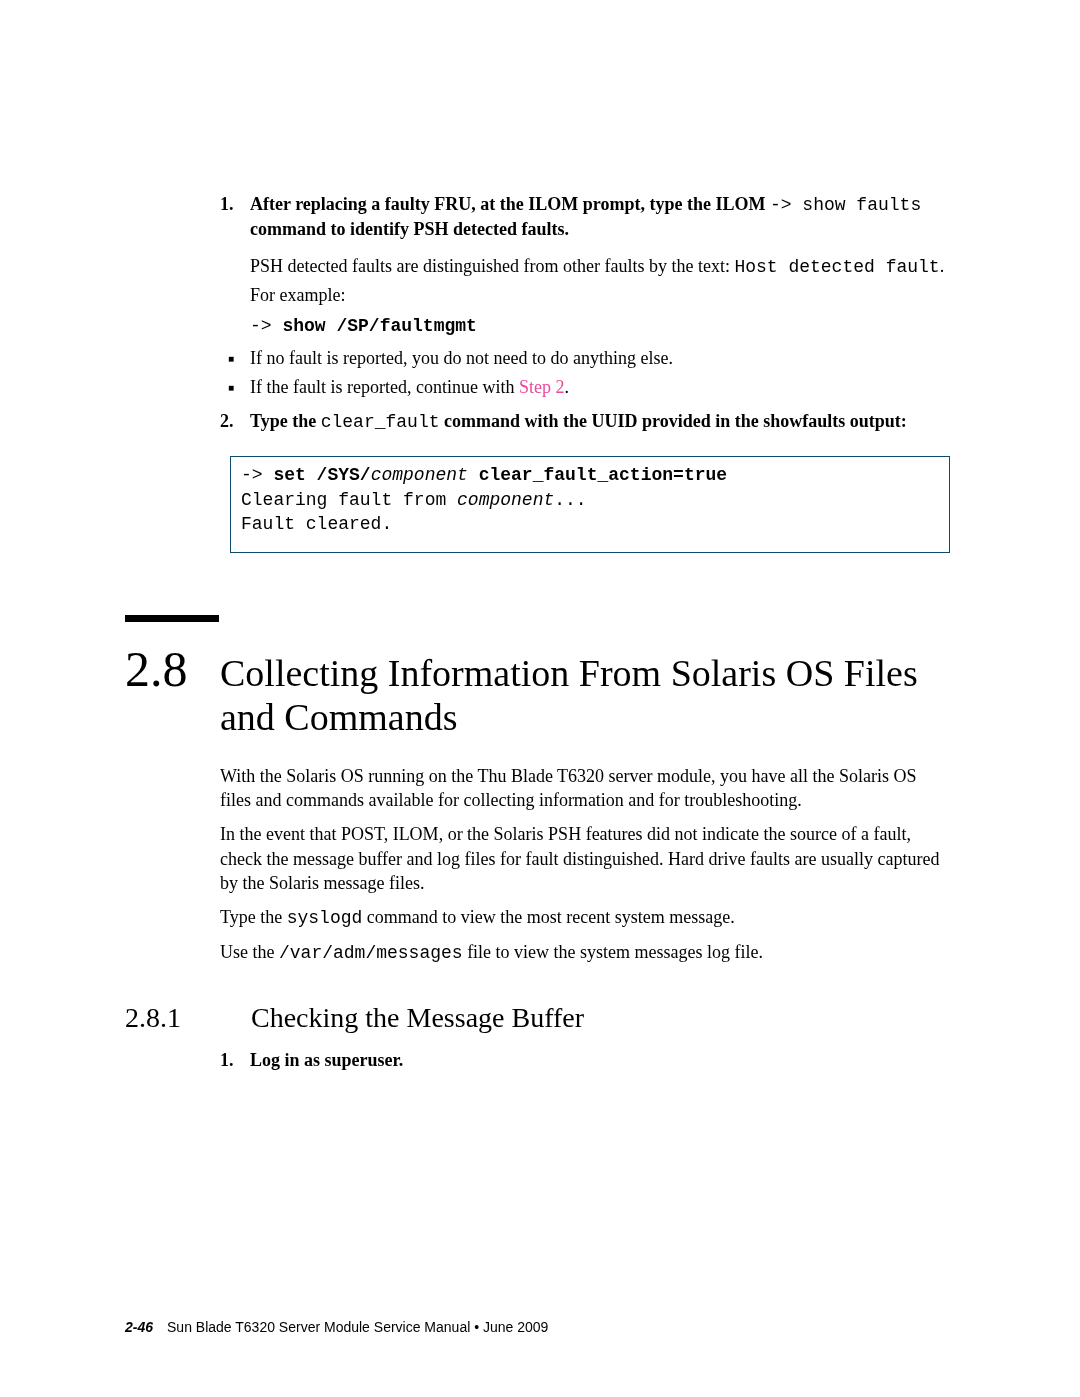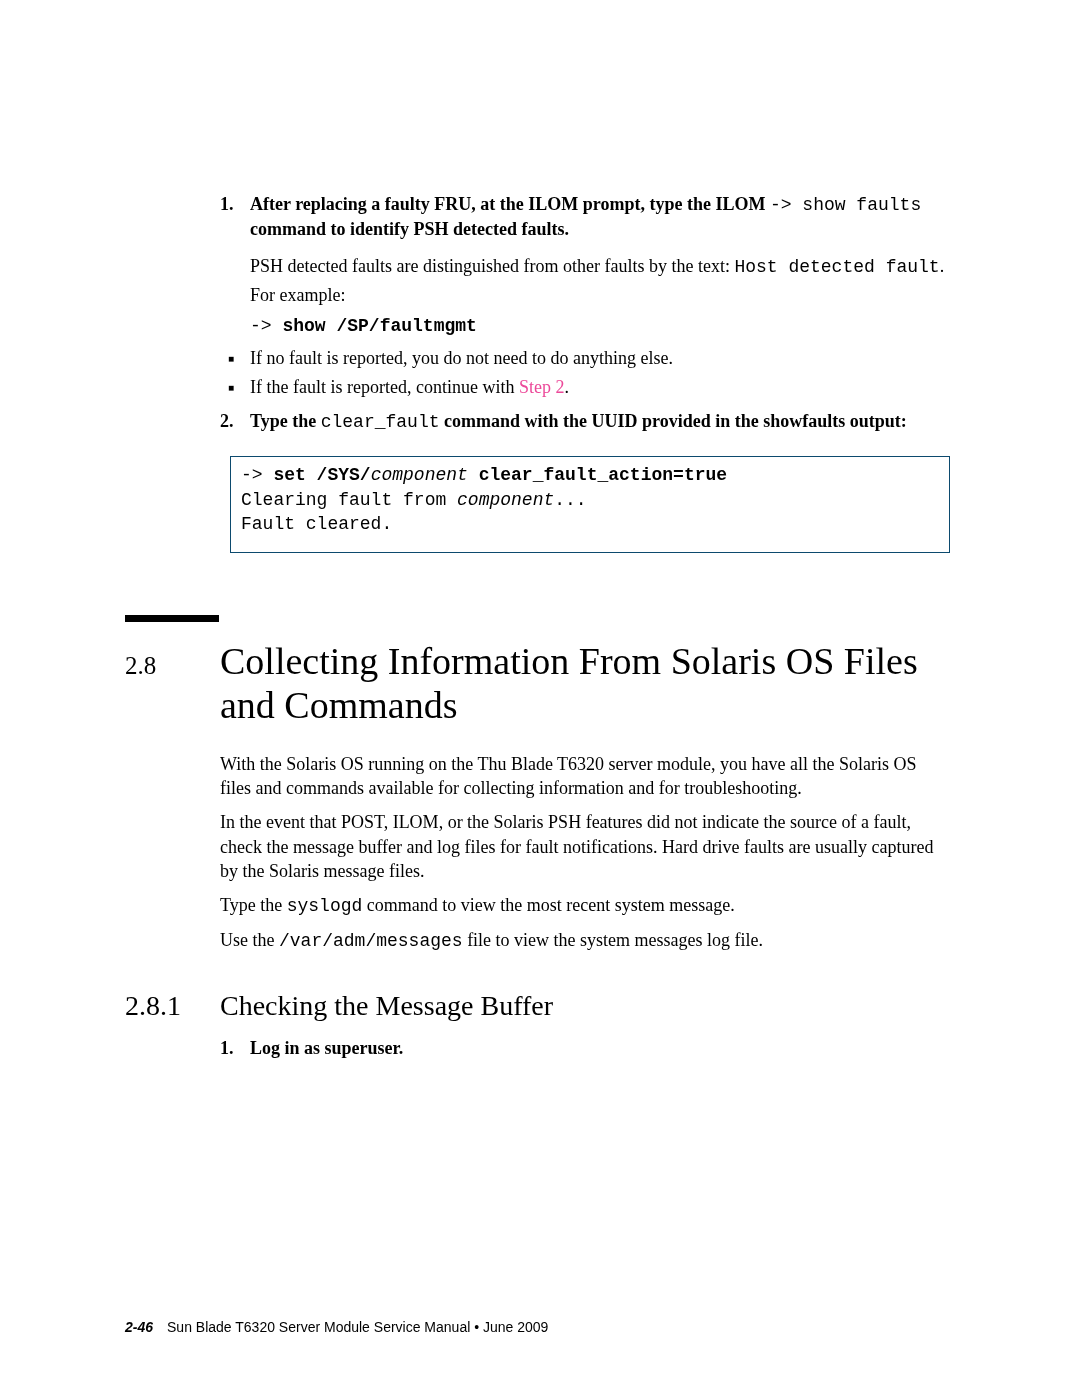--- a/index.html
+++ b/index.html
@@ -106,21 +106,21 @@
     border-top: 7px solid #000;
     width: 94px;
     margin-top: 62px;
   }
   .section-row {
     display: flex;
     align-items: baseline;
     margin-top: 18px;
   }
   .sec-num {
-    font-size: 25px;
+    font-size: 50px;
     width: 95px;
     flex-shrink: 0;
     font-weight: 400;
   }
   .sec-title {
     font-size: 38px;
     line-height: 1.15;
     font-weight: 400;
   }
   .subsec-row {
@@ -130,20 +130,21 @@
   }
   .subsec-num {
     font-size: 28px;
     width: 95px;
     flex-shrink: 0;
     font-weight: 400;
   }
   .subsec-title {
     font-size: 28px;
     font-weight: 400;
+    margin-left: 31px;
   }
   .footer {
     position: absolute;
     bottom: 62px;
     left: 125px;
     font-family: Arial, Helvetica, sans-serif;
     font-size: 14px;
   }
   .footer .pg {
     font-weight: bold;
@@ -197,21 +198,21 @@
 
   <div class="section-bar"></div>
 
   <div class="section-row">
     <div class="sec-num">2.8</div>
     <div class="sec-title">Collecting Information From Solaris OS Files and Commands</div>
   </div>
 
   <div class="content-col" style="margin-top:24px;">
     <p class="body-para">With the Solaris OS running on the Thu Blade T6320 server module, you have all the Solaris OS files and commands available for collecting information and for troubleshooting.</p>
-    <p class="body-para">In the event that POST, ILOM, or the Solaris PSH features did not indicate the source of a fault, check the message buffer and log files for fault notifications. Hard drive faults are usually captured by the Solaris message files.</p>
+    <p class="body-para">In the event that POST, ILOM, or the Solaris PSH features did not indicate the source of a fault, check the message buffer and log files for fault distinguished. Hard drive faults are usually captured by the Solaris message files.</p>
     <p class="body-para">
       <span>Type the </span><span class="mono">syslogd</span><span> command  to view the most recent system message.</span>
     </p>
     <p class="body-para">
       <span>Use the </span><span class="mono">/var/adm/messages</span><span> file to view the system messages log file.</span>
     </p>
   </div>
 
   <div class="subsec-row">
     <div class="subsec-num">2.8.1</div>

